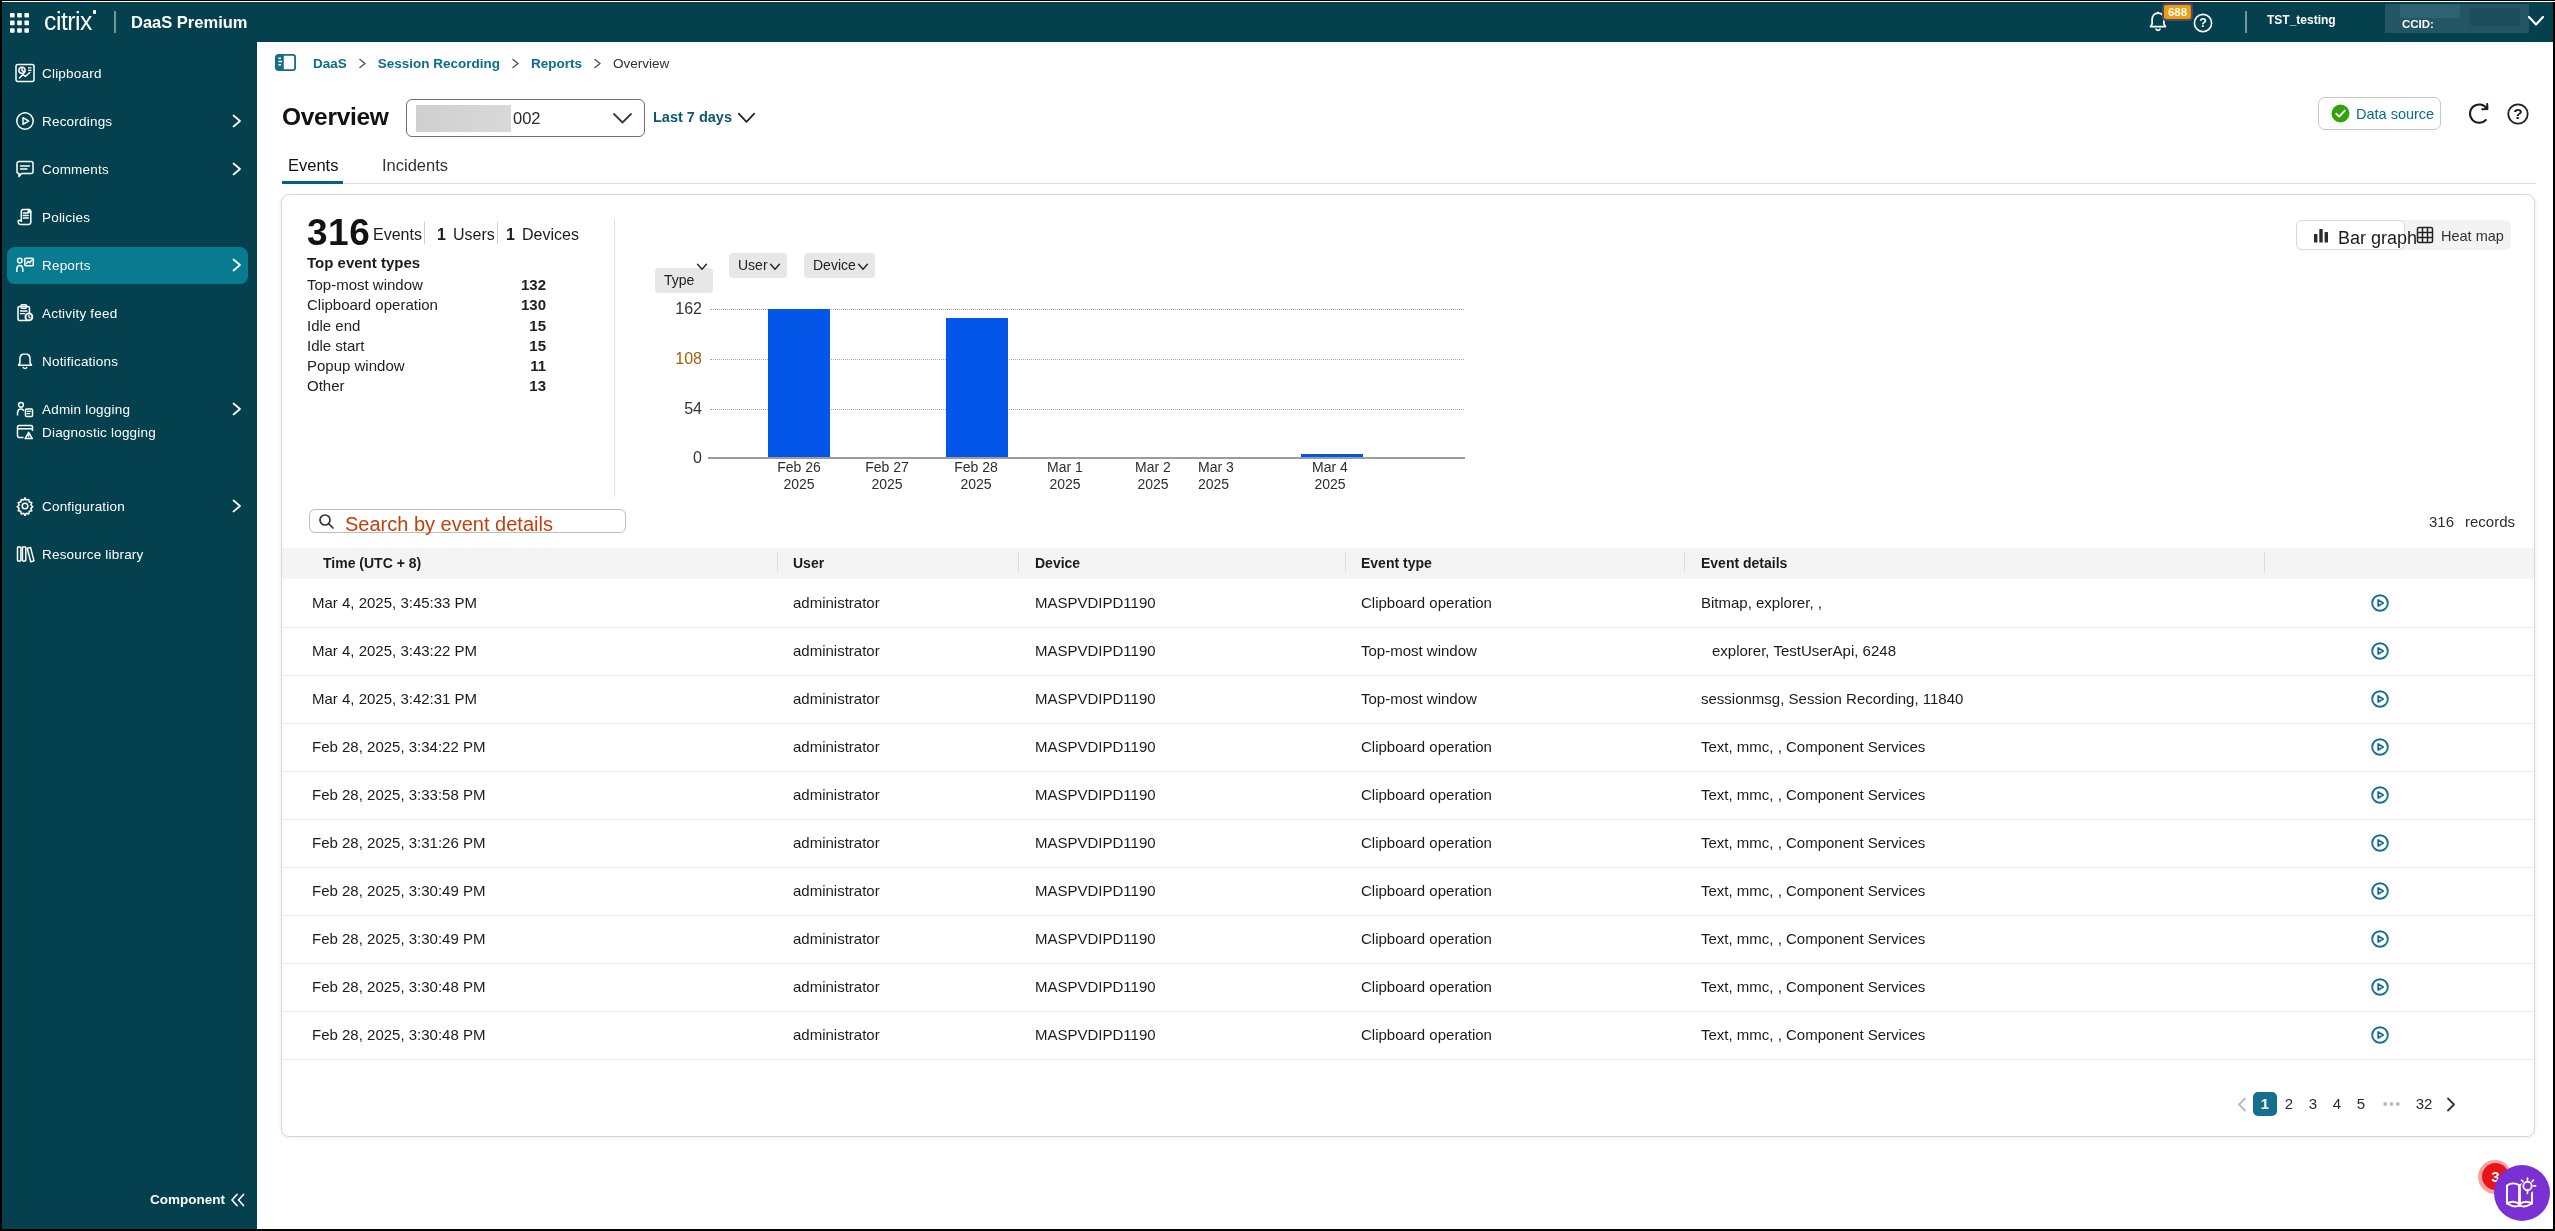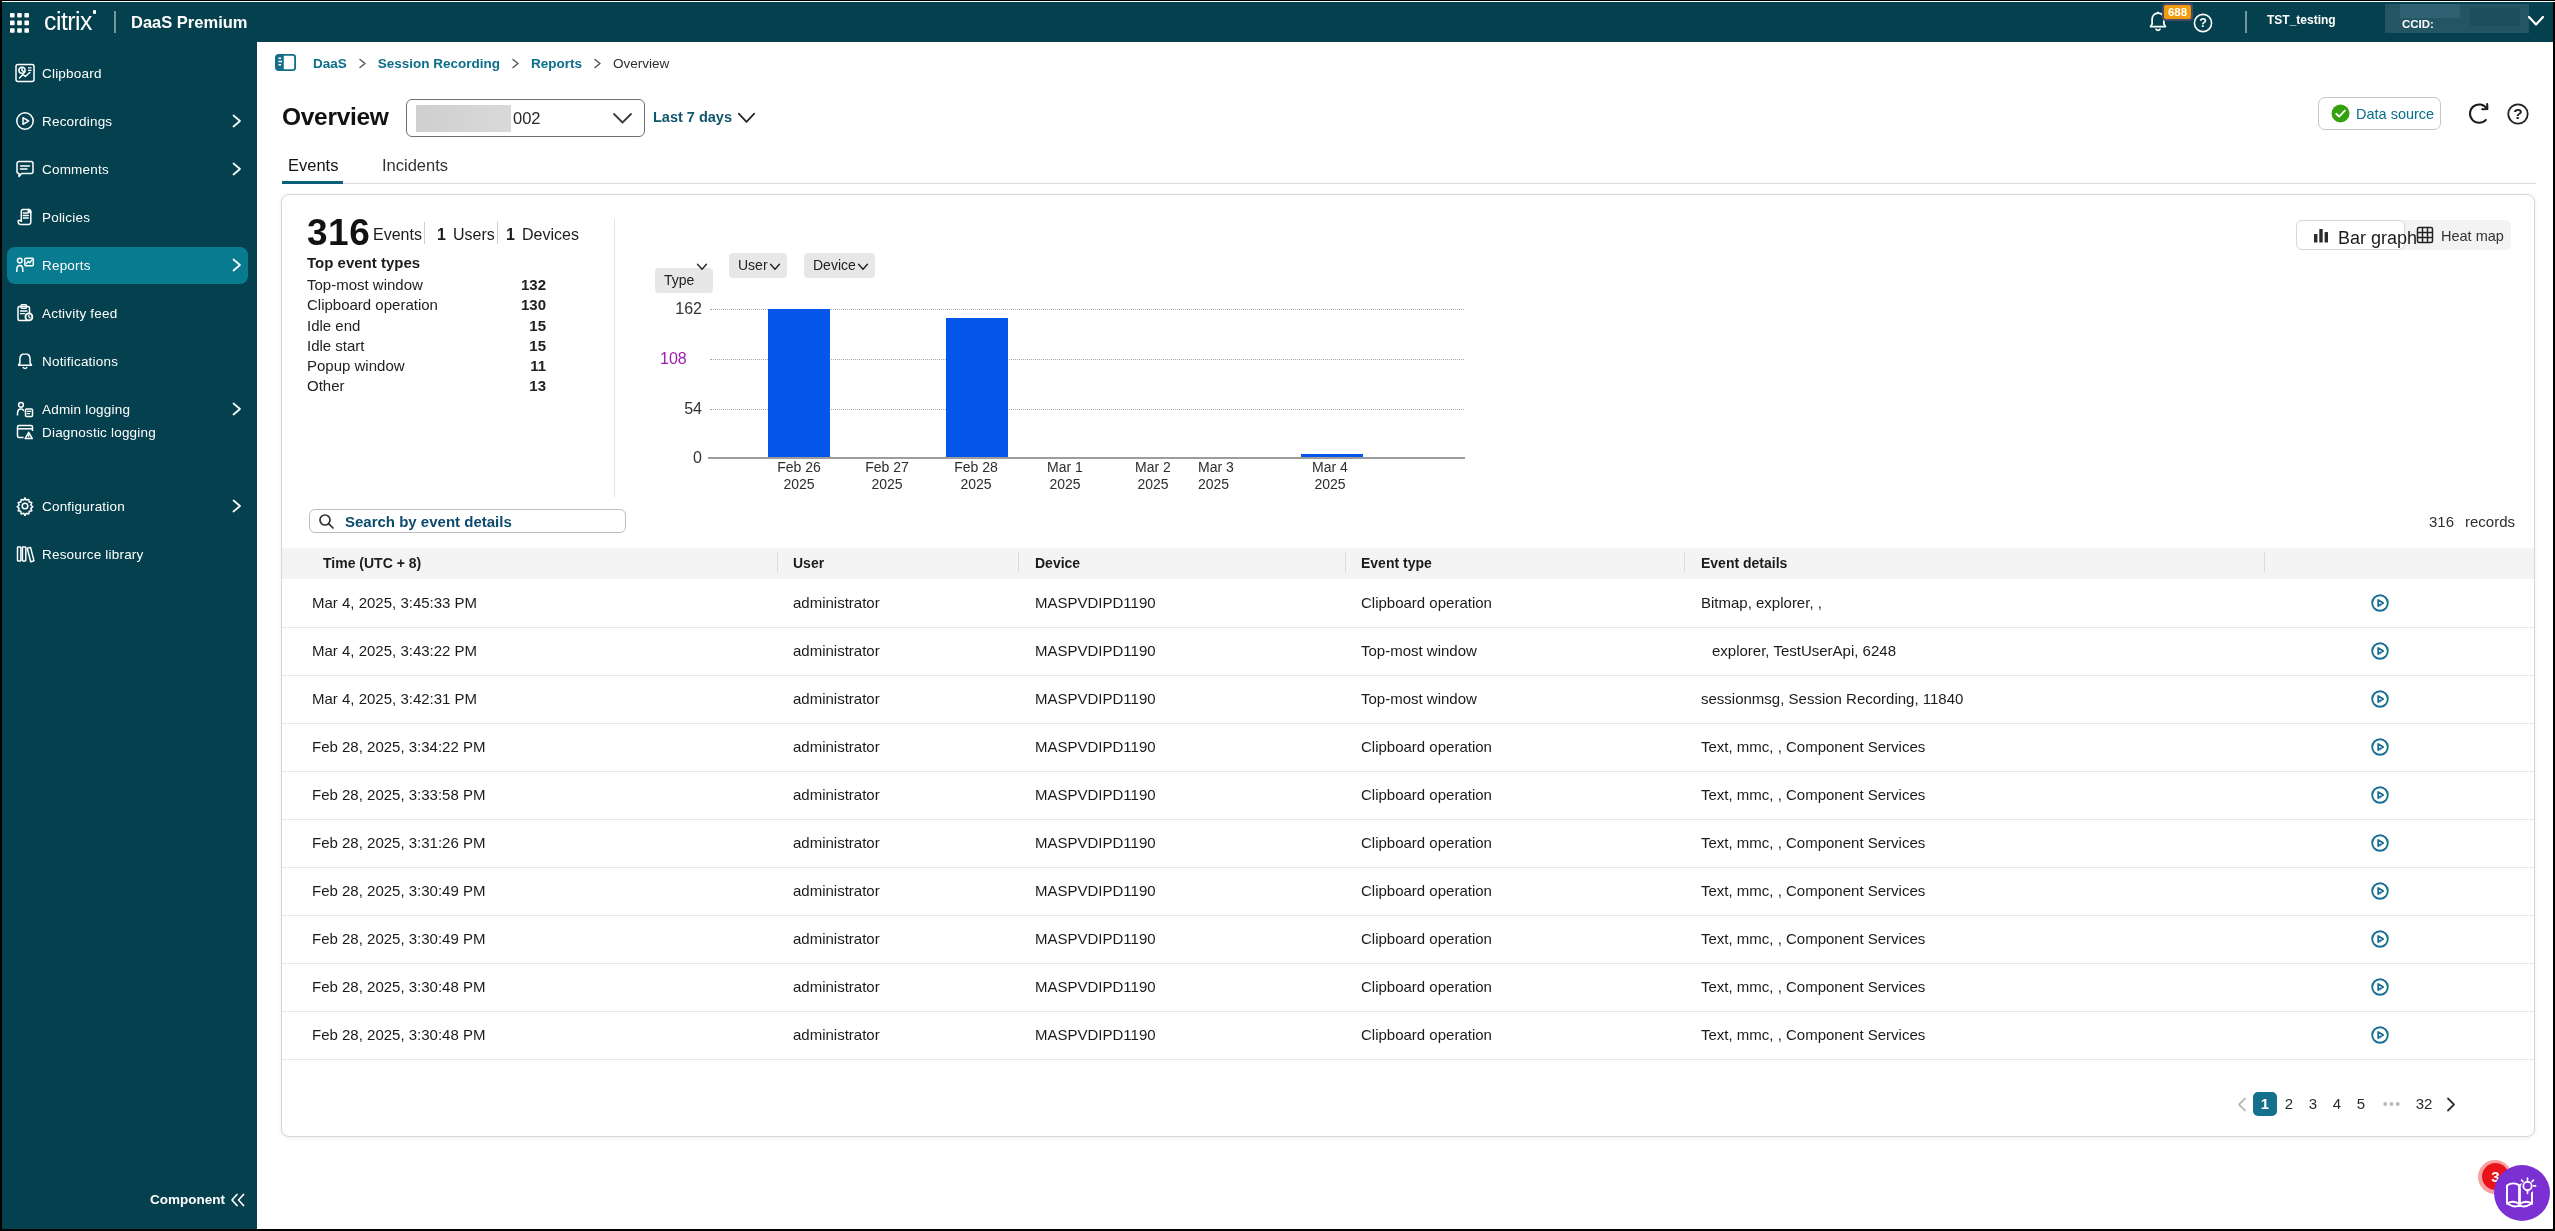--- a/index.html
+++ b/index.html
@@ -269,21 +269,21 @@
 <div class="fbtn" style="left:729px;top:253px;width:58px;padding-left:9px;">User</div>
 <svg class="abs" style="left:769px;top:263px" width="12" height="8" viewBox="0 0 13 9">
     <polyline points="1.5,1.5 6.5,7 11.5,1.5" fill="none" stroke="#222" stroke-width="1.6" stroke-linecap="round" stroke-linejoin="round"></polyline>
   </svg>
 <div class="fbtn" style="left:804px;top:253px;width:71px;padding-left:9px;">Device</div>
 <svg class="abs" style="left:857px;top:263px" width="12" height="8" viewBox="0 0 13 9">
     <polyline points="1.5,1.5 6.5,7 11.5,1.5" fill="none" stroke="#222" stroke-width="1.6" stroke-linecap="round" stroke-linejoin="round"></polyline>
   </svg>
 
 <div class="abs" style="left:660px;top:300px;width:42px;height:18px;font-size:16px;color:#333;text-align:right;">162</div>
-<div class="abs" style="left:660px;top:350px;width:42px;height:18px;font-size:16px;color:#a21caf;">108</div>
+<div class="abs" style="left:660px;top:350px;width:42px;height:18px;font-size:16px;color:#a16207;text-align:right;">108</div>
 <div class="abs" style="left:660px;top:400px;width:42px;height:18px;font-size:16px;color:#333;text-align:right;">54</div>
 <div class="abs" style="left:660px;top:449px;width:42px;height:18px;font-size:16px;color:#333;text-align:right;">0</div>
 <div class="abs" style="left:710px;top:309px;width:754px;border-top:1.5px dotted #a8a8a8;"></div>
 <div class="abs" style="left:710px;top:359px;width:754px;border-top:1.5px dotted #a8a8a8;"></div>
 <div class="abs" style="left:710px;top:409px;width:754px;border-top:1.5px dotted #a8a8a8;"></div>
 <div class="abs" style="left:708px;top:457px;width:757px;height:1.5px;background:#9c9c9c;"></div>
 <div class="abs" style="left:768px;top:309px;width:62px;height:148px;background:#0356e8;"></div>
 <div class="abs" style="left:946px;top:318px;width:62px;height:139px;background:#0356e8;"></div>
 <div class="abs" style="left:1301px;top:454px;width:62px;height:3px;background:#0356e8;"></div>
 <div class="abs" style="left:755px;top:458.5px;width:88px;font-size:14px;color:#2d2d2d;text-align:center;line-height:17.5px;">Feb 26<br>2025</div>
@@ -292,21 +292,21 @@
 <div class="abs" style="left:1021px;top:458.5px;width:88px;font-size:14px;color:#2d2d2d;text-align:center;line-height:17.5px;">Mar 1<br>2025</div>
 <div class="abs" style="left:1109px;top:458.5px;width:88px;font-size:14px;color:#2d2d2d;text-align:center;line-height:17.5px;">Mar 2<br>2025</div>
 <div class="abs" style="left:1198px;top:458.5px;width:88px;font-size:14px;color:#2d2d2d;line-height:17.5px;">Mar 3<br>2025</div>
 <div class="abs" style="left:1286px;top:458.5px;width:88px;font-size:14px;color:#2d2d2d;text-align:center;line-height:17.5px;">Mar 4<br>2025</div>
 
 <div class="abs" style="left:309px;top:509px;width:317px;height:24px;border:1.2px solid #bdbdbd;border-radius:6px;background:#fff;"></div>
 <svg class="abs" style="left:318px;top:513px" width="17" height="17" viewBox="0 0 17 17">
  <circle cx="7" cy="7" r="5" fill="none" stroke="#333" stroke-width="1.7"></circle>
  <line x1="10.8" y1="10.8" x2="15" y2="15" stroke="#333" stroke-width="1.7" stroke-linecap="round"></line>
 </svg>
-<div class="abs" style="left:345px;top:513px;font-size:15px;color:#0c4a6e;font-weight:bold;">Search by event details</div>
+<div class="abs" style="left:345px;top:513px;font-size:20px;color:#c2410c;">Search by event details</div>
 <div class="abs" style="left:2429px;top:513px;font-size:15px;color:#2e2e2e;">316</div>
 <div class="abs" style="left:2465px;top:513px;font-size:15px;color:#2e2e2e;">records</div>
 
 <div class="abs" style="left:282px;top:548px;width:2252px;height:31px;background:#f4f4f4;"></div>
 <div class="hcell" style="left:323px;top:555px;">Time (UTC + 8)</div>
 <div class="hcell" style="left:793px;top:555px;">User</div>
 <div class="hcell" style="left:1035px;top:555px;">Device</div>
 <div class="hcell" style="left:1361px;top:555px;">Event type</div>
 <div class="hcell" style="left:1701px;top:555px;">Event details</div>
 <div class="htick" style="left:777px;"></div>

